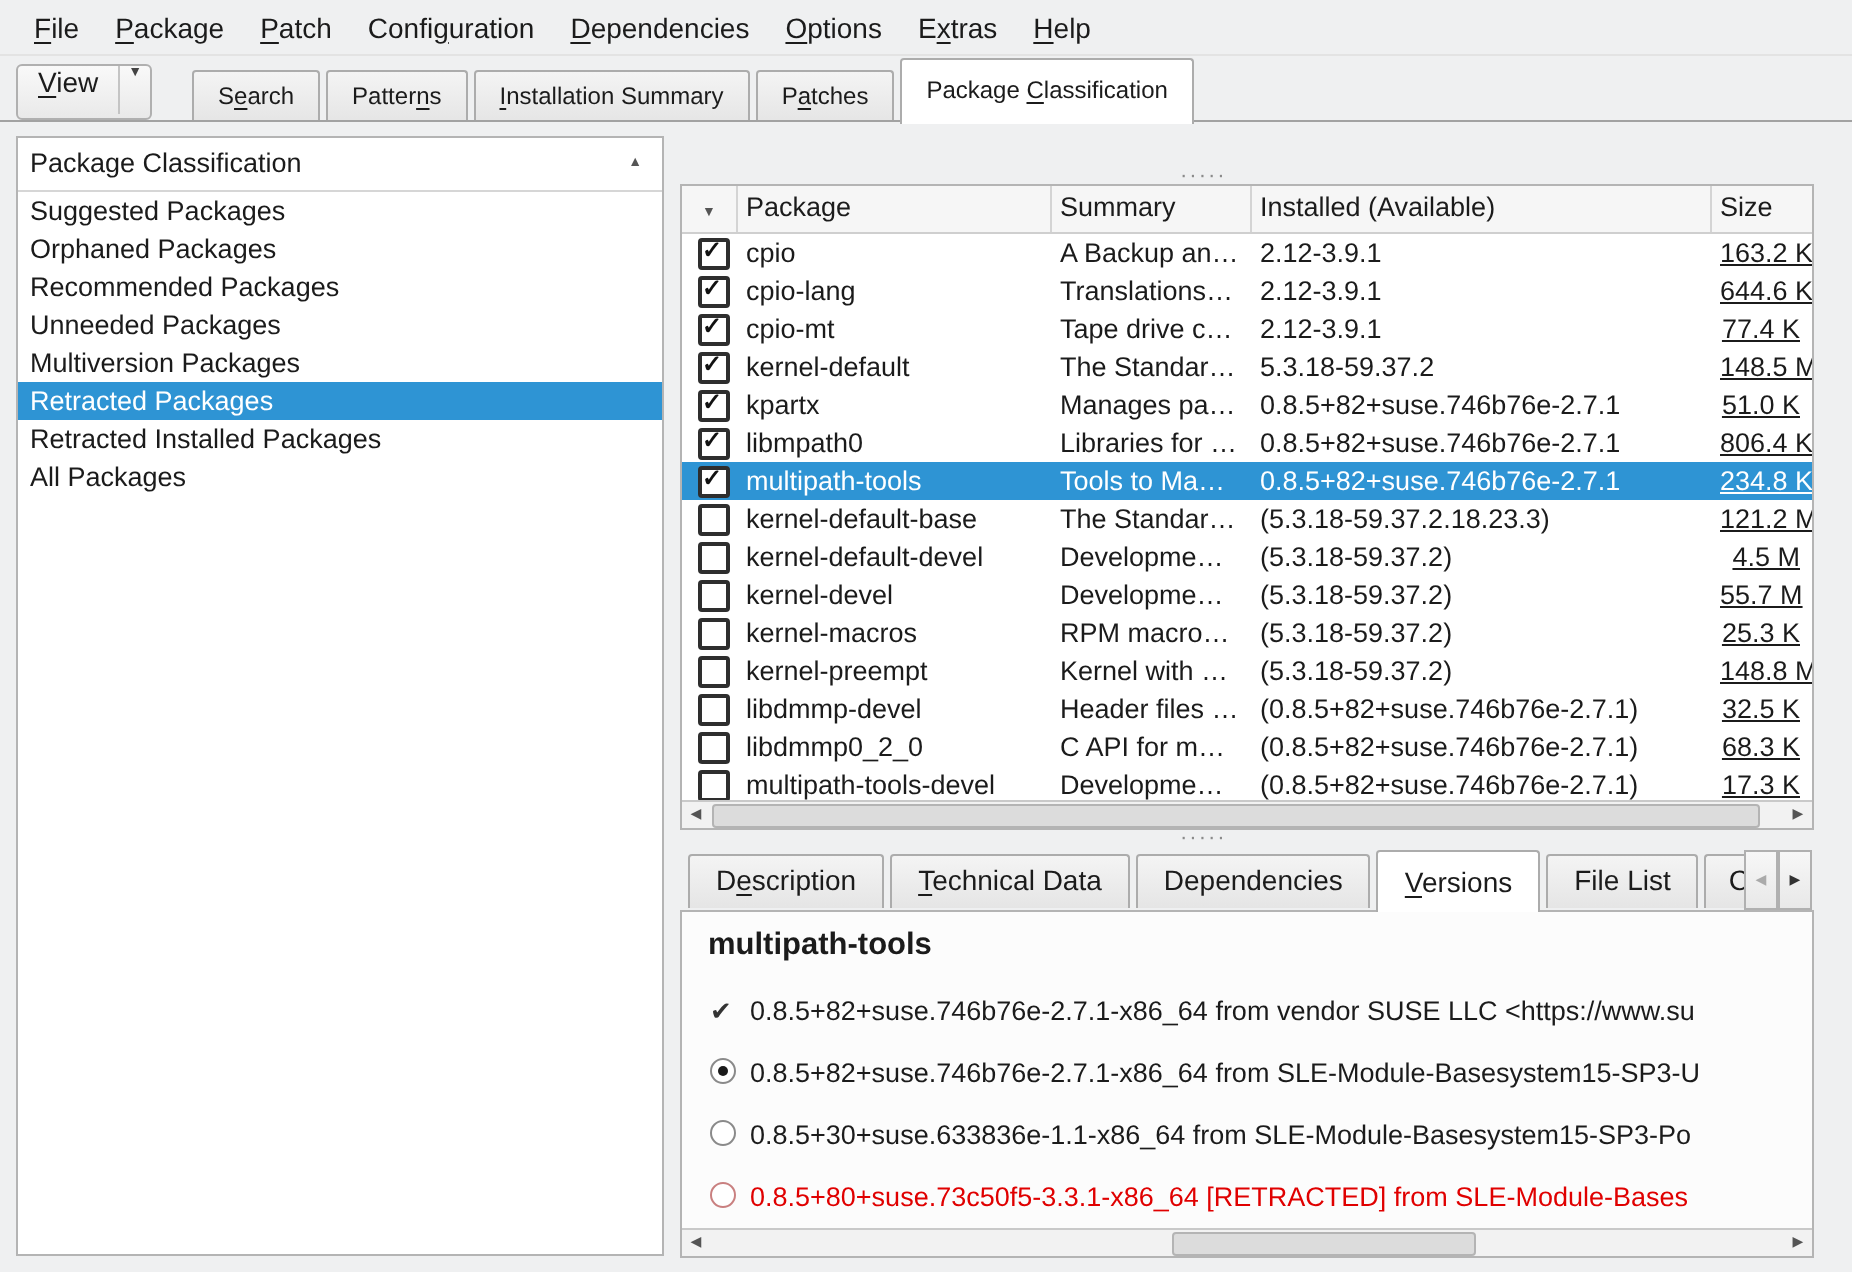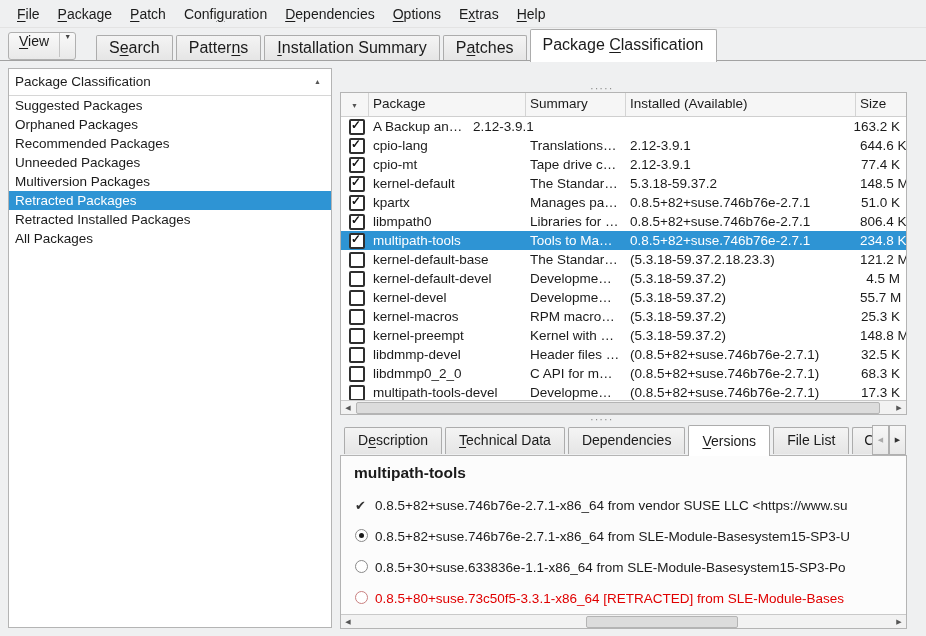--- a/index.html
+++ b/index.html
@@ -19,21 +19,21 @@
   .tabbar{position:absolute;left:0;top:28px;width:926px;height:33px;}
   .baseline{position:absolute;left:0;bottom:0;width:926px;height:1px;background:#a2a2a2;z-index:2;}
   .view-btn{position:absolute;left:8px;top:4px;height:26px;border:1px solid #b0b0b0;border-radius:3px;
     background:linear-gradient(#f9f9f9,#e9e9e9);display:flex;font-size:14px;z-index:3;}
   .view-label{padding:0 10px;}
   .view-sep{width:1px;height:24px;background:#c4c4c4;}
   .view-arrow{width:15px;text-align:center;font-size:7px;color:#444;}
   .tabs{position:absolute;left:96px;top:0;height:33px;display:flex;align-items:flex-end;}
   .tab{height:25px;line-height:24px;padding:0 12px;border:1px solid #acacac;border-bottom:none;
     border-radius:2px 2px 0 0;background:linear-gradient(#f4f4f4,#e5e5e5);margin-right:3px;
-    font-size:16px;position:relative;z-index:1;white-space:nowrap;cursor:default;}
+    font-size:12px;position:relative;z-index:1;white-space:nowrap;cursor:default;}
   .tab.active{height:32px;line-height:30px;background:#ffffff;margin-bottom:-1px;z-index:3;}
 
   
   .sidebar{position:absolute;left:8px;top:68px;width:324px;height:560px;background:#ffffff;
     border:1px solid #b4b4b4;box-sizing:border-box;}
   .side-header{height:26px;line-height:25px;padding-left:6px;border-bottom:1px solid #d6d6d6;position:relative;}
   .side-sort{position:absolute;right:10px;top:0;font-size:7px;color:#555;line-height:26px;}
   .side-item{height:19px;line-height:19px;padding-left:6px;white-space:nowrap;overflow:hidden;cursor:default;}
   .side-item.selected{background:var(--sel);color:#fff;}
 
@@ -48,21 +48,21 @@
     white-space:nowrap;overflow:hidden;cursor:default;}
   .c0{width:28px;flex:0 0 28px;text-align:center;padding-left:0;}
   .c1{width:157px;flex:0 0 157px;}
   .c2{width:100px;flex:0 0 100px;}
   .c3{width:230px;flex:0 0 230px;}
   .c4{flex:1;border-right:none;}
   .th.c0 .sorticon{font-size:7px;color:#555;}
   .trow{display:flex;height:19px;align-items:center;cursor:default;}
   .trow.selected{background:var(--sel);color:#fff;}
   .td{box-sizing:border-box;padding-left:4px;white-space:nowrap;overflow:hidden;line-height:19px;}
-  .td.c4{text-align:right;padding-right:6px;}
+  .td.c4{text-align:right;padding-right:6px;text-decoration:underline;}
   .chk{width:12px;height:12px;border:2px solid #2e2e2e;border-radius:2px;background:#fff;
     display:inline-block;position:relative;vertical-align:middle;}
   .chkmark{position:absolute;left:0px;top:-3px;font-size:12px;font-weight:bold;color:#111;line-height:14px;}
   .hscroll{position:absolute;left:0;bottom:0;width:565px;height:14px;background:#f2f2f2;
     border-top:1px solid #c9c9c9;box-sizing:border-box;}
   .sb-btn{position:absolute;top:1px;width:14px;height:12px;font-size:7px;line-height:12px;
     text-align:center;color:#555;cursor:default;}
   .sb-left{left:0;}
   .sb-right{right:0;}
   .sb-thumb{position:absolute;top:1px;height:10px;background:#dcdcdc;border:1px solid #b4b4b4;border-radius:2px;}
@@ -150,20 +150,21 @@
   <div class="thead" id="thead">
     <div class="th c0"><span class="sorticon">▼</span></div>
   <div class="th c1">Package</div>
       <div class="th c2">Summary</div>
       <div class="th c3">Installed (Available)</div>
       <div class="th c4">Size</div>
     </div>
   <div id="table-rows">
       <div class="trow">
         <div class="td c0"><span class="chk"><span class="chkmark">✓</span></span></div>
+        <div class="td c1">cpio</div>
         <div class="td c2">A Backup an…</div>
         <div class="td c3">2.12-3.9.1</div>
         <div class="td c4">163.2 K</div>
       </div>
       <div class="trow">
         <div class="td c0"><span class="chk"><span class="chkmark">✓</span></span></div>
         <div class="td c1">cpio-lang</div>
         <div class="td c2">Translations…</div>
         <div class="td c3">2.12-3.9.1</div>
         <div class="td c4">644.6 K</div>

